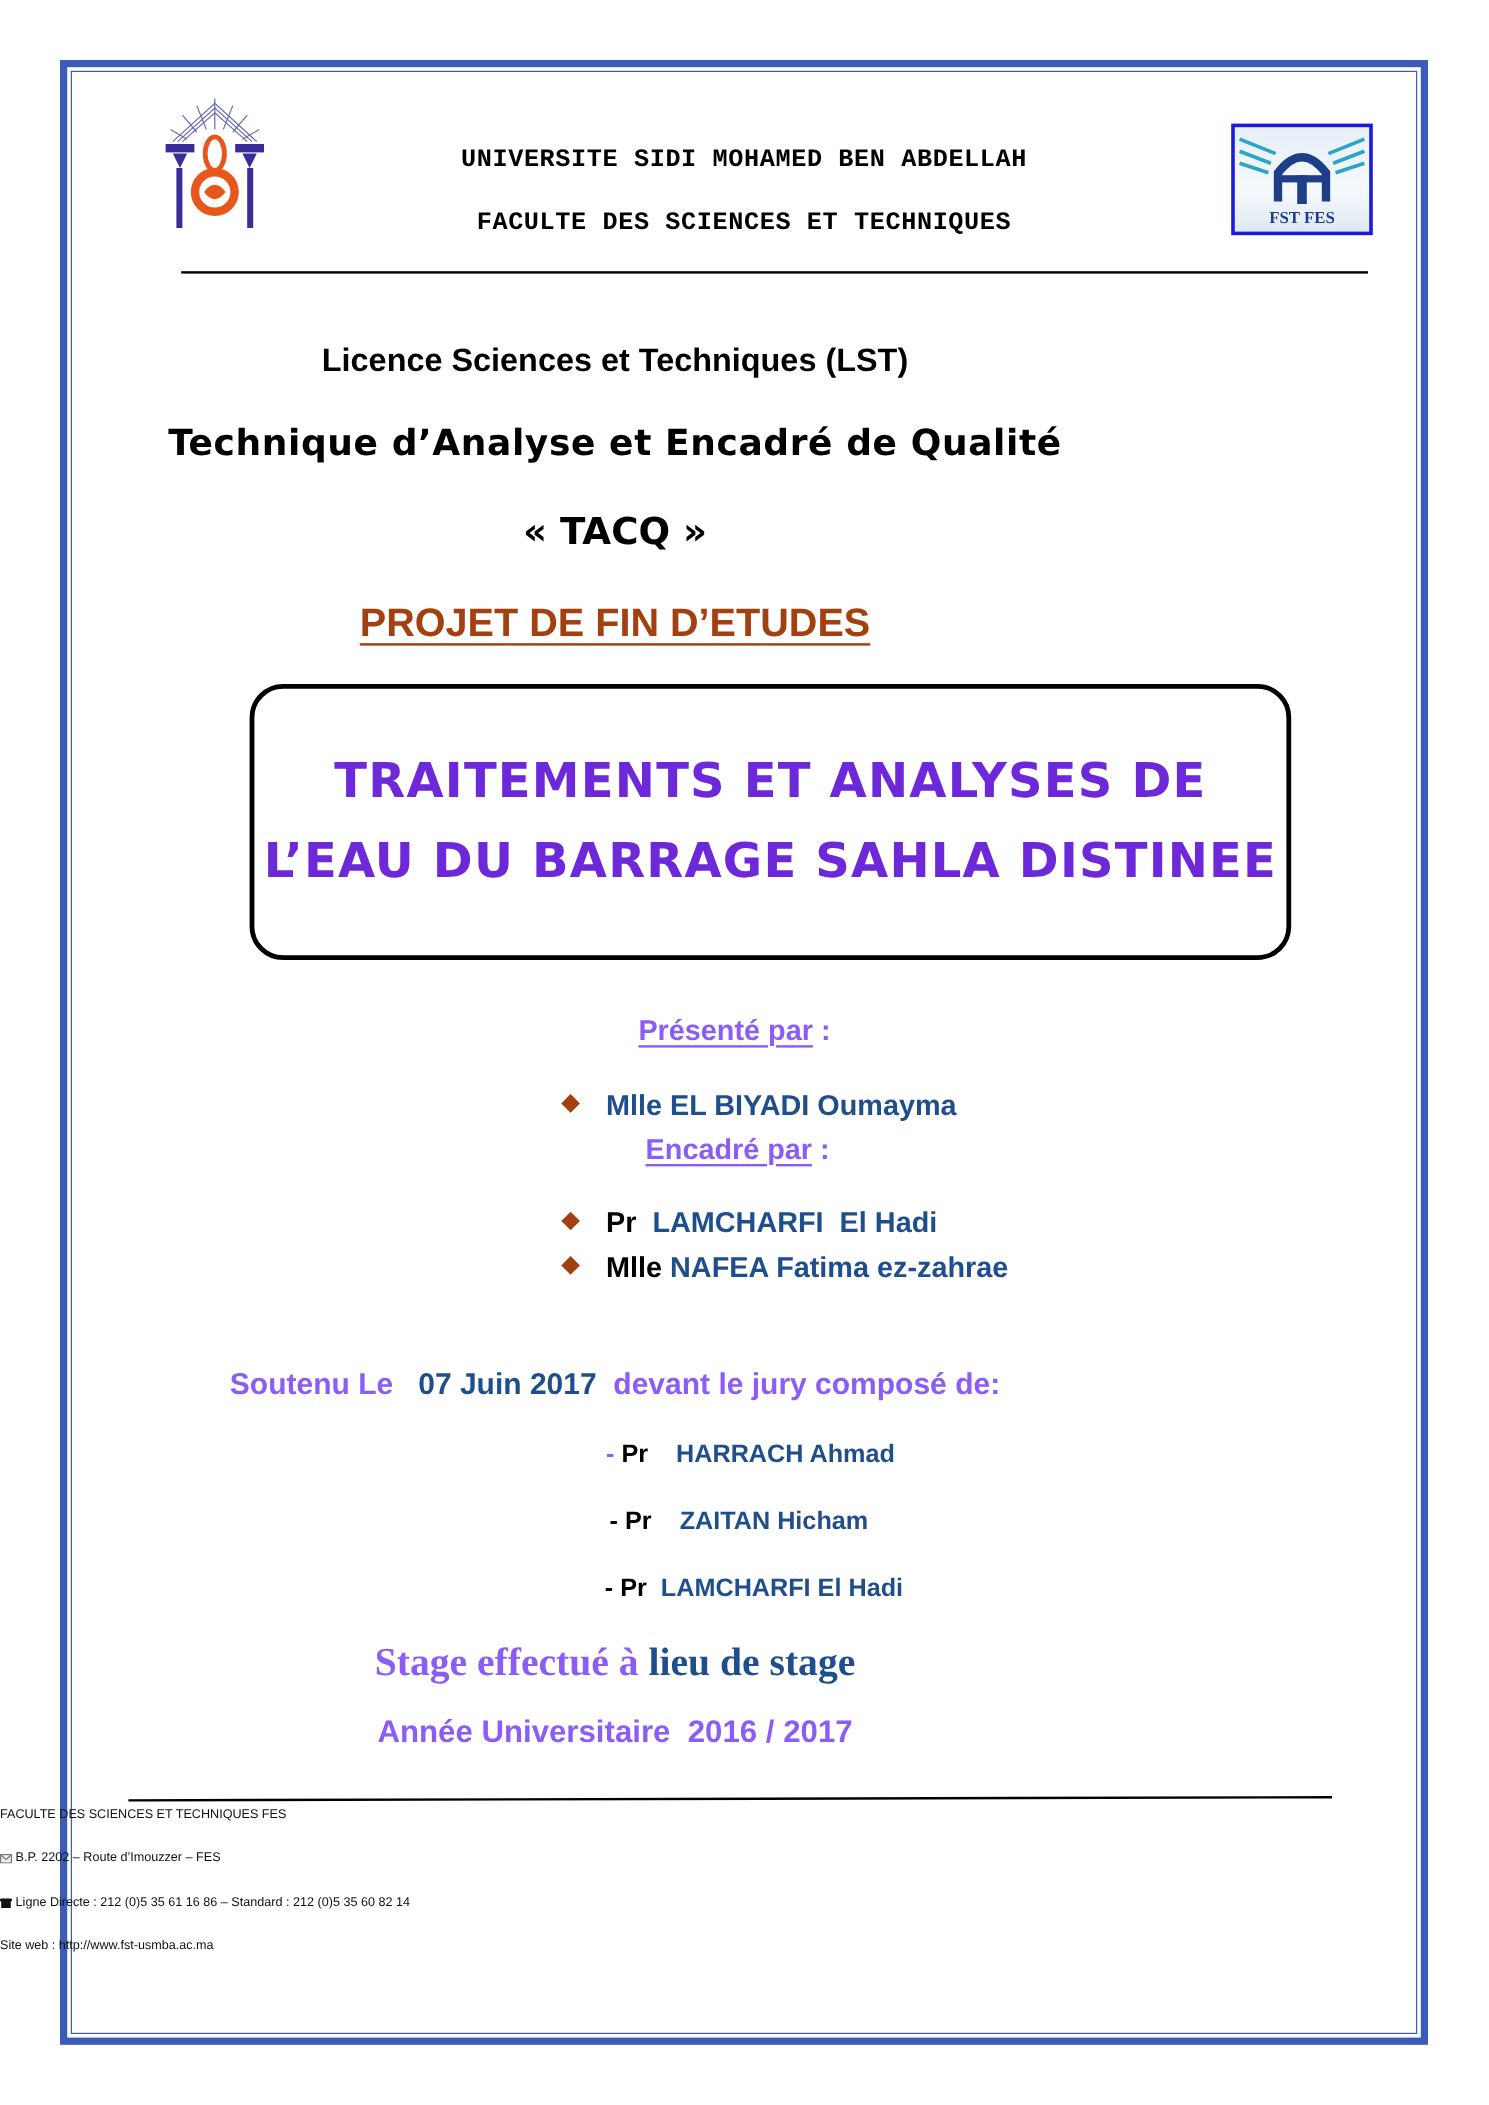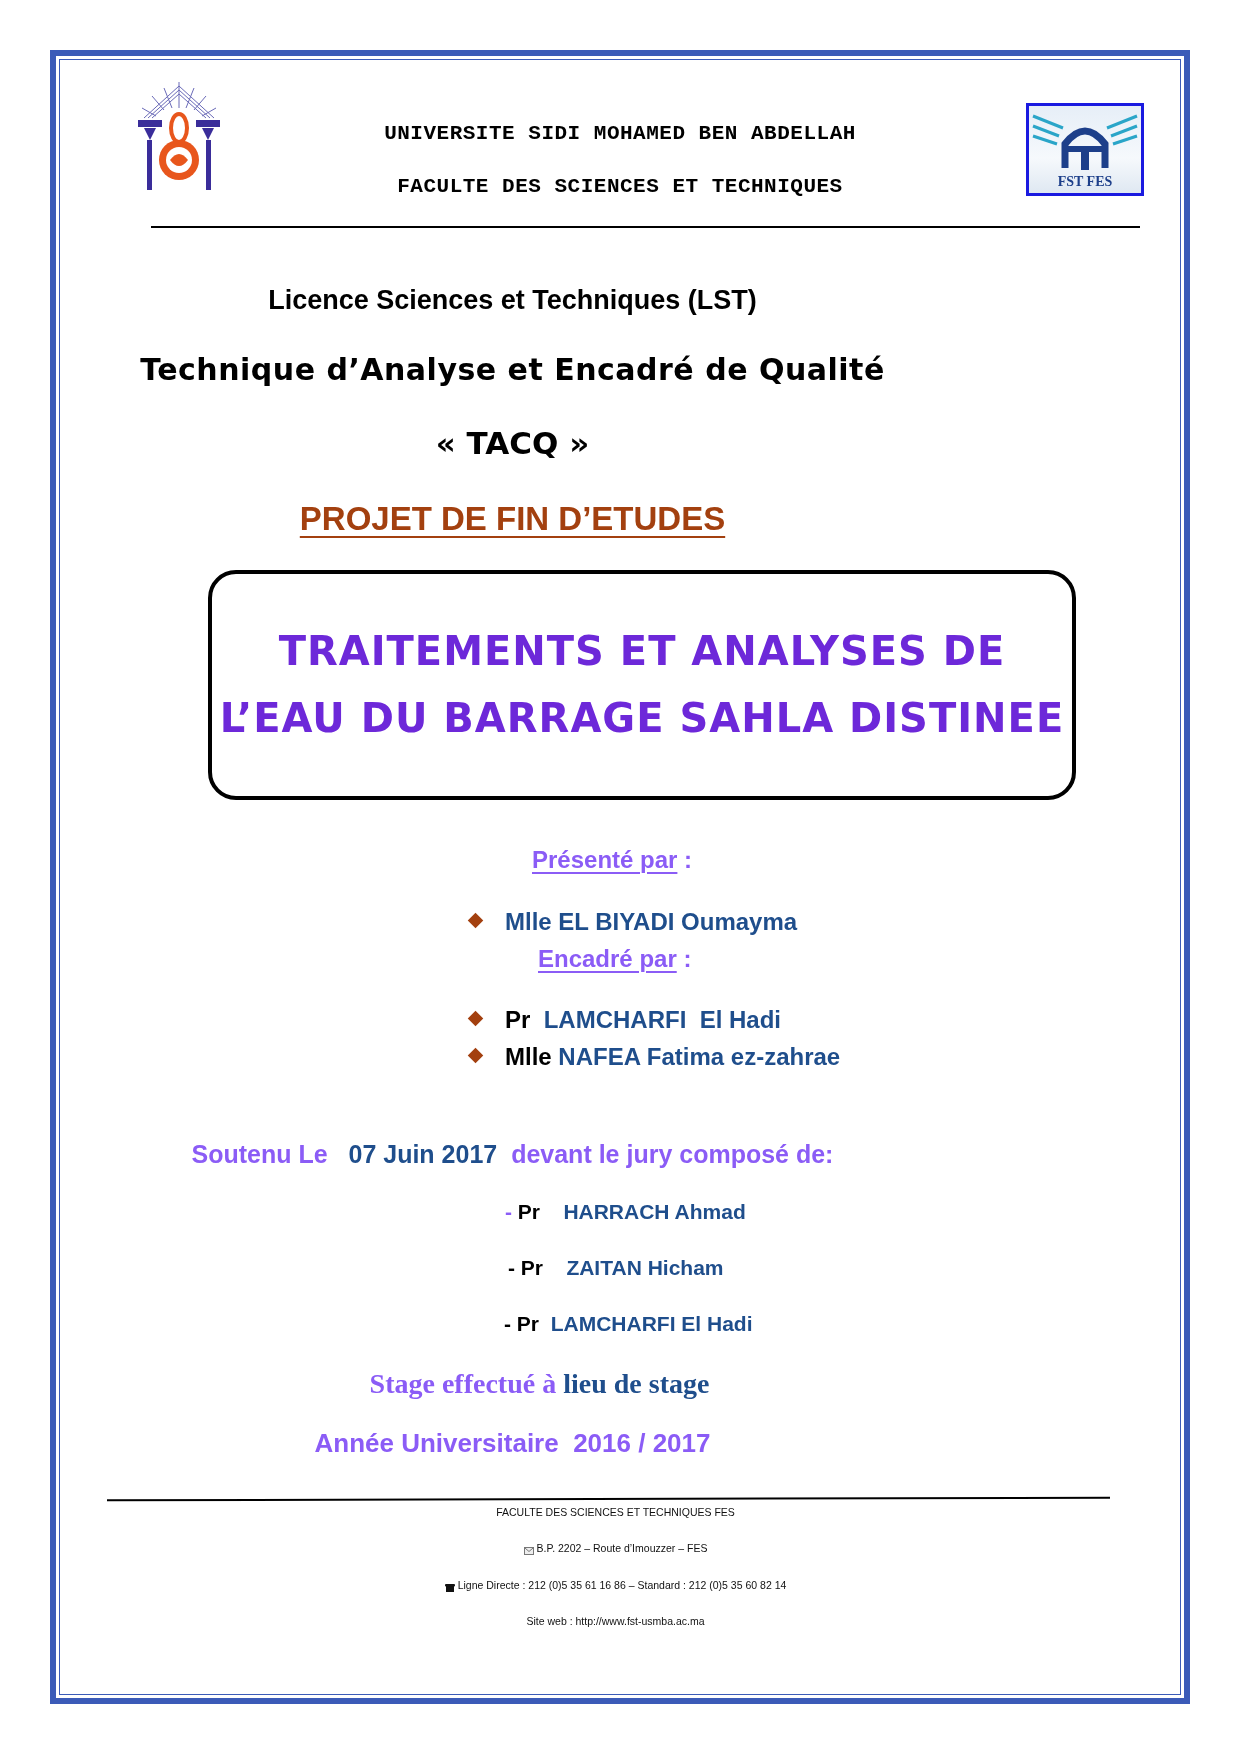--- a/index.html
+++ b/index.html
@@ -35,25 +35,25 @@
   .student { left:470px; top:908px; }
   .sup1 { left:470px; top:1006px; }
   .sup2 { left:470px; top:1043px; }
 
   .soutenu { top:1140px; font-size:25px; font-weight:bold; }
   .jury { font-size:21px; font-weight:bold; white-space:nowrap; }
   .jury1 { left:505px; top:1200px; }
   .jury2 { left:508px; top:1256px; }
   .jury3 { left:504px; top:1312px; }
 
-  .stage { top:1368px; font-family:"Liberation Serif", serif; font-size:28px; font-weight:bold;padding-left:27px; }
+  .stage { top:1368px; font-family:"Liberation Serif", serif; font-size:33px; font-weight:bold; }
   .annee { top:1428px; font-size:26px; font-weight:bold; }
 
   .footer-rule { left:107px; top:1498px; width:1003px; height:2px; background:#000; transform:rotate(-0.15deg); }
-  .foot { font-size:10.5px; left:0; width:1231px; text-align:center; color:#111; }
+  .foot { font-size:10.5px; left:0; width:1231px; color:#111; }
   .foot1 { top:1506px; }
   .foot2 { top:1542px; }
   .foot3 { top:1579px; }
   .foot4 { top:1615px; }
   .mini-icon { display:inline-block; width:10px; height:8px; margin-right:3px; vertical-align:middle; }
 </style>
 </head>
 <body>
 
 <div class="frame-outer"></div>

